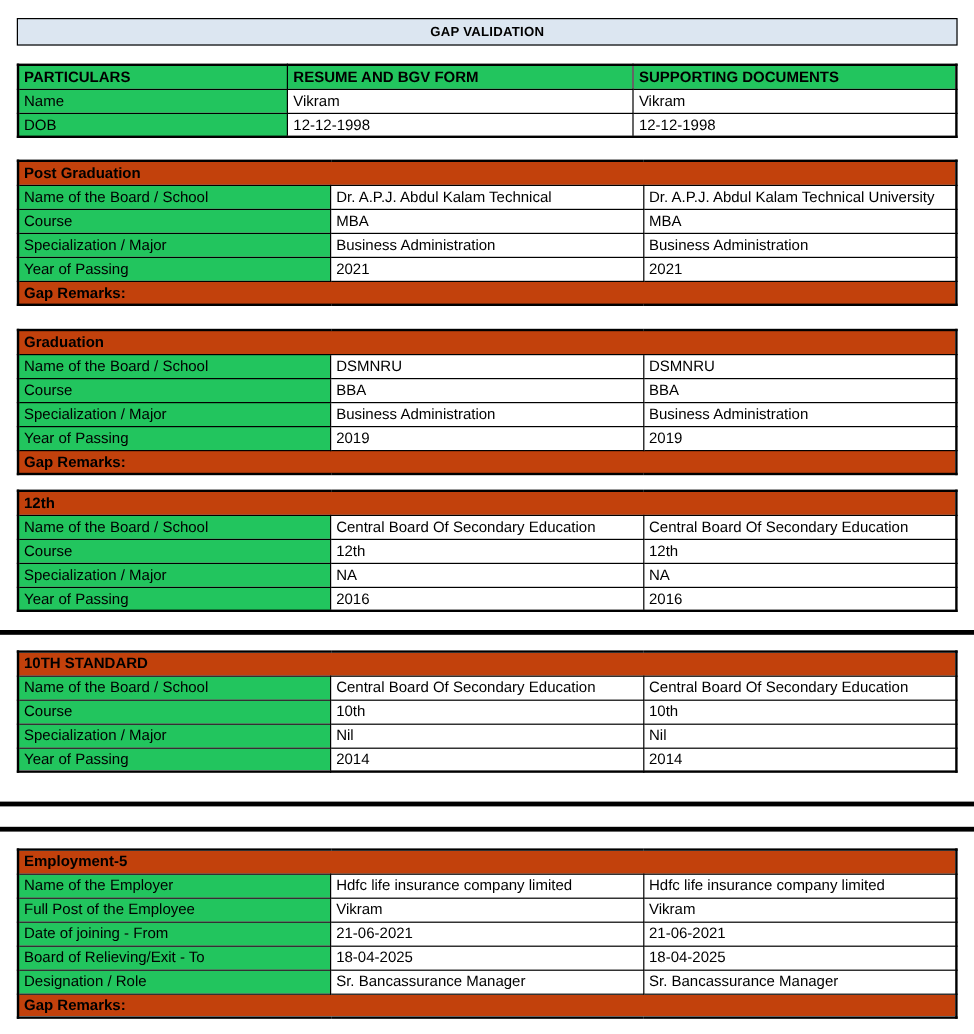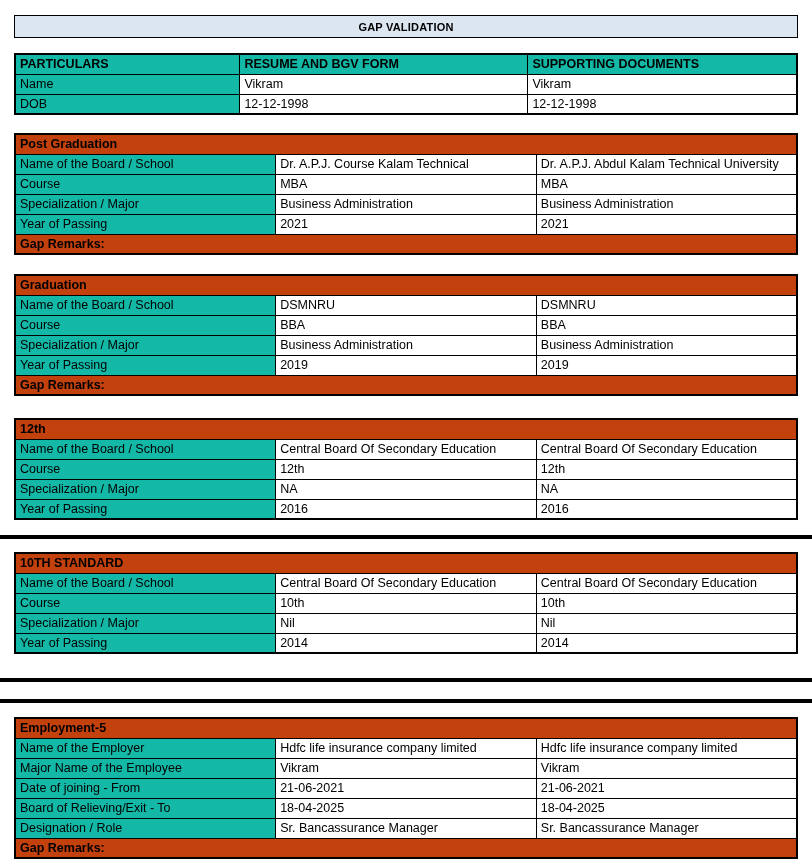--- a/index.html
+++ b/index.html
@@ -42,39 +42,39 @@
     padding: 0 3px 0 4px;
     vertical-align: middle;
     white-space: nowrap;
     overflow: hidden;
     line-height: 18px;
   }
   .c1 { width: 214px; }
   .c2 { width: 274px; }
   .c3 { width: 256px; }
 
-  .hl { background: #14b8a6; }        
+  .hl { background: #22c55e; }        
   .b  { font-weight: bold; }
 
   tr.sec-head td, tr.gap-row td {
     background: #c2410c;
     font-weight: bold;
   }
 
   .divider {
     height: 4px;
     background: #000000;
     width: 812px;
   }
 
   
   #tbl-particulars { margin-top: 15px; }
   #sec-0 { margin-top: 18px; }
   #sec-1 { margin-top: 19px; padding-left: 35px; }
-  #sec-2 { margin-top: 22px; }
+  #sec-2 { margin-top: 12px; }
   #div-1 { margin-top: 15px; }
   #sec-3 { margin-top: 13px; }
   #div-2 { margin-top: 24px; }
   #div-3 { margin-top: 17px; }
   #sec-4 { margin-top: 14px; }
 </style>
 </head>
 <body>
 
 <div class="sheet">
@@ -101,21 +101,21 @@
   </tbody>
     </table>
 
   <table class="tbl" id="sec-0">
     <tbody>
         <tr class="sec-head">
       <td colspan="3">Post Graduation</td>
     </tr>
     <tr>
       <td class="c1 hl">Name of the Board / School</td>
-      <td class="c2">Dr. A.P.J. Course Kalam Technical</td>
+      <td class="c2">Dr. A.P.J. Abdul Kalam Technical</td>
       <td class="c3">Dr. A.P.J. Abdul Kalam Technical University</td>
     </tr>
     <tr>
       <td class="c1 hl">Course</td>
       <td class="c2">MBA</td>
       <td class="c3">MBA</td>
     </tr>
     <tr>
       <td class="c1 hl">Specialization / Major</td>
       <td class="c2">Business Administration</td>
@@ -228,21 +228,21 @@
     <tbody>
         <tr class="sec-head">
       <td colspan="3">Employment-5</td>
     </tr>
     <tr>
       <td class="c1 hl">Name of the Employer</td>
       <td class="c2">Hdfc life insurance company limited</td>
       <td class="c3">Hdfc life insurance company limited</td>
     </tr>
     <tr>
-      <td class="c1 hl">Major Name of the Employee</td>
+      <td class="c1 hl">Full Post of the Employee</td>
       <td class="c2">Vikram</td>
       <td class="c3">Vikram</td>
     </tr>
     <tr>
       <td class="c1 hl">Date of joining - From</td>
       <td class="c2">21-06-2021</td>
       <td class="c3">21-06-2021</td>
     </tr>
     <tr>
       <td class="c1 hl">Board of Relieving/Exit - To</td>

